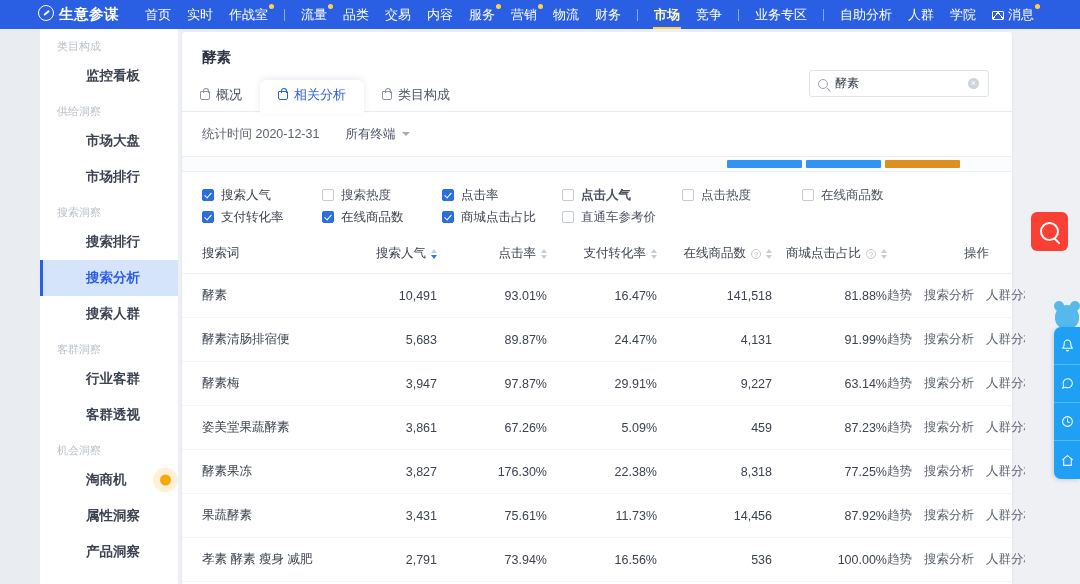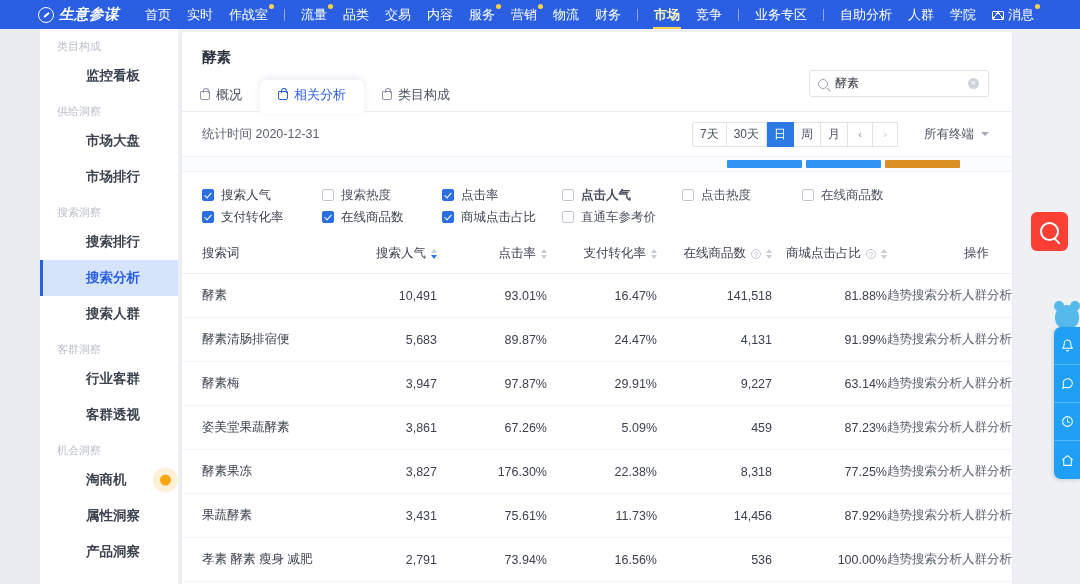--- a/index.html
+++ b/index.html
@@ -12,21 +12,21 @@
 
   
   .topnav {
     position: absolute; top: 0; left: 0;
     width: 1080px; height: 29px;
     background: #2b5fe3;
     display: flex; align-items: center;
     color: #ffffff; font-size: 13px;
     white-space: nowrap;
   }
-  .logo-wrap { display: flex; align-items: center; margin-left: 38px; font-style: italic; }
+  .logo-wrap { display: flex; margin-left: 38px; }
   .logo-mark {
     width: 16px; height: 16px; border-radius: 50%;
     border: 1.4px solid #ffffff;
     display: inline-flex; align-items: center; justify-content: center;
     margin-right: 5px; flex: none;
   }
   .logo-mark i {
     display: block; width: 7px; height: 1.6px; background: #fff;
     transform: rotate(-40deg); border-radius: 1px;
   }
@@ -273,21 +273,21 @@
     font-size: 7.5px; line-height: 9px; text-align: center;
     display: inline-block; margin-left: 2px;
   }
   .c-kw   { width: 145px; text-align: left;  padding-left: 20px !important; }
   .c-num1 { width: 110px; text-align: right; }
   .c-num2 { width: 110px; text-align: right; }
   .c-num3 { width: 110px; text-align: right; }
   .c-num4 { width: 115px; text-align: right; }
   .c-num5 { width: 115px; text-align: right; }
   .c-ops  { width: 125px; text-align: right; padding-right: 23px !important; }
-  .ops { display: inline-flex; gap: 0; }
+  .ops { display: inline-flex; gap: 12px; }
   .ops a { font-size: 12.5px; color: #5c6270; text-decoration: none; cursor: pointer; }
 
   
   .fab-red {
     position: absolute; top: 212px; right: 12px;
     width: 37px; height: 39px; border-radius: 6px;
     background: #fa3f35;
     display: flex; align-items: center; justify-content: center;
     cursor: pointer;
   }
@@ -408,29 +408,20 @@
         </div>
         <div class="tab">
           <span class="bag-ico"></span>
           <span>类目构成</span>
         </div>
       </div>
     <div class="tabs-underline"></div>
 
     <div class="filterbar">
       <span class="stat-time">统计时间 2020-12-31</span>
-      <div class="seg-group" id="segs">
-          <div class="seg">7天</div>
-          <div class="seg">30天</div>
-          <div class="seg on">日</div>
-          <div class="seg">周</div>
-          <div class="seg">月</div>
-          <div class="seg arrow">‹</div>
-          <div class="seg arrow disabled">›</div>
-        </div>
       <div class="terminal">
         <span>所有终端</span>
         <span class="caret-d"></span>
       </div>
     </div>
 
     <div class="chart-strip" id="chart-strip">
         <div class="bar" style="left: 545px; width: 75px; background: rgb(49, 148, 242);"></div>
         <div class="bar" style="left: 624px; width: 75px; background: rgb(49, 148, 242);"></div>
         <div class="bar" style="left: 703px; width: 75px; background: rgb(221, 144, 34);"></div>

